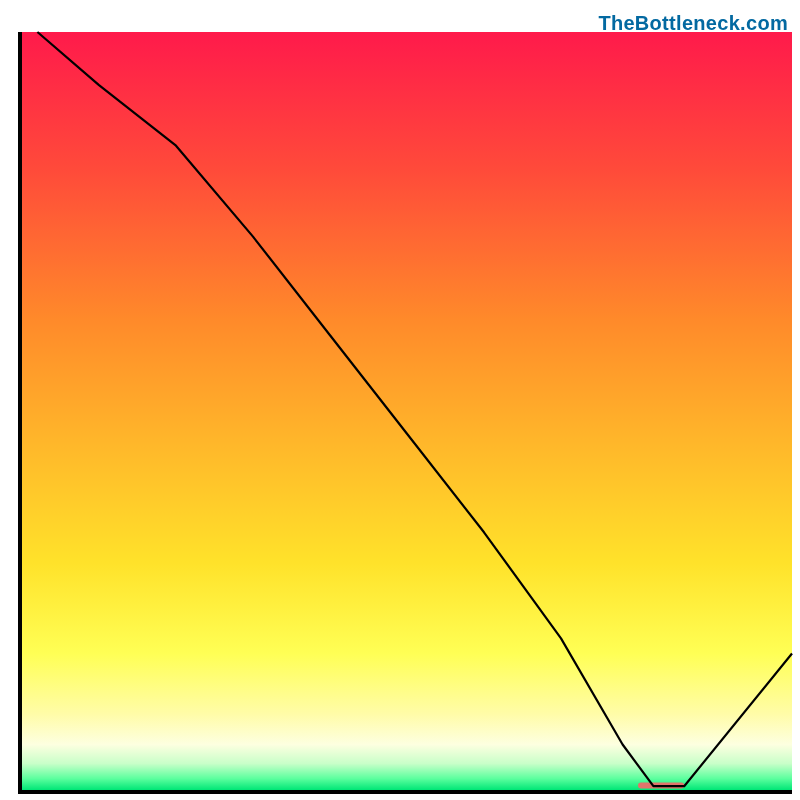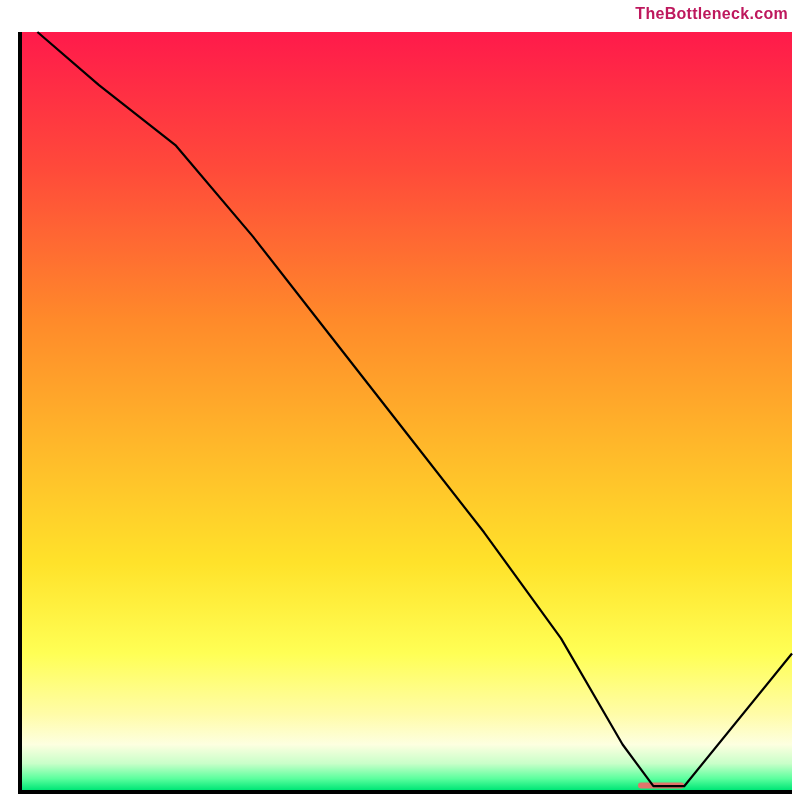--- a/index.html
+++ b/index.html
@@ -1,17 +1,17 @@
 <!DOCTYPE html>
 <html><head>
 <meta charset="utf-8">
 <style>
   html,body{margin:0;padding:0;width:800px;height:800px;overflow:hidden;background:#fff;font-family:Arial,Helvetica,sans-serif}
   .wrap{position:relative;width:800px;height:800px}
-  .attrib{position:absolute;top:5px;right:12px;font-size:16px;font-weight:700;color:#be185d;letter-spacing:.3px}
+  .attrib{position:absolute;top:12px;right:12px;font-size:20px;font-weight:700;color:#0369a1;letter-spacing:.3px}
   svg{display:block}
 </style>
 </head>
 <body>
 <div class="wrap">
   <div class="attrib">TheBottleneck.com</div>
   <svg id="chart" width="800" height="800" viewBox="0 0 800 800">
       <defs>
         <linearGradient id="bg" x1="0" y1="0" x2="0" y2="1">
           <stop offset="0%" stop-color="#ff1a4b"></stop>

